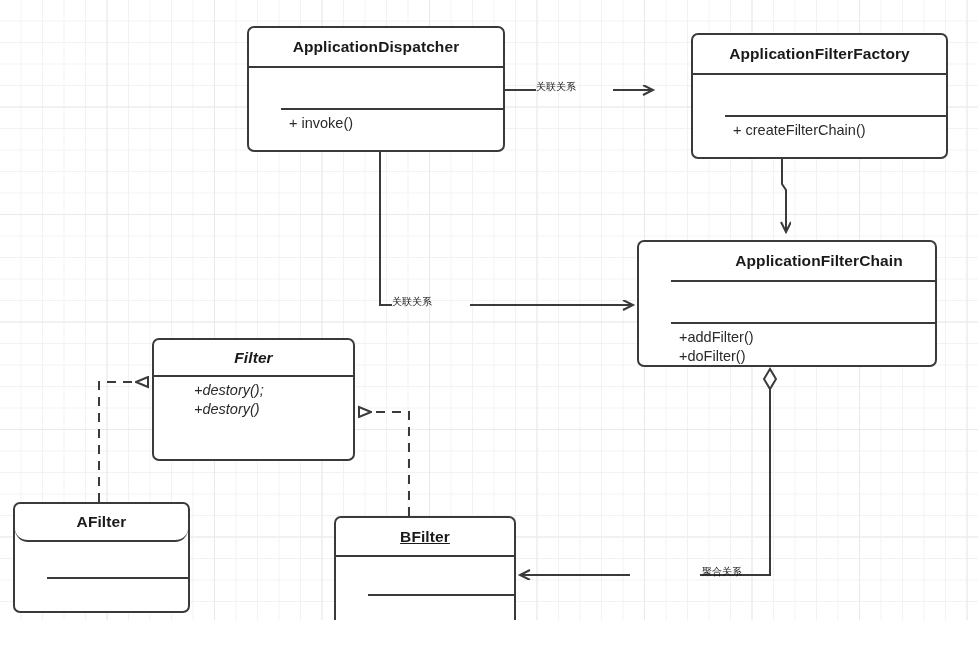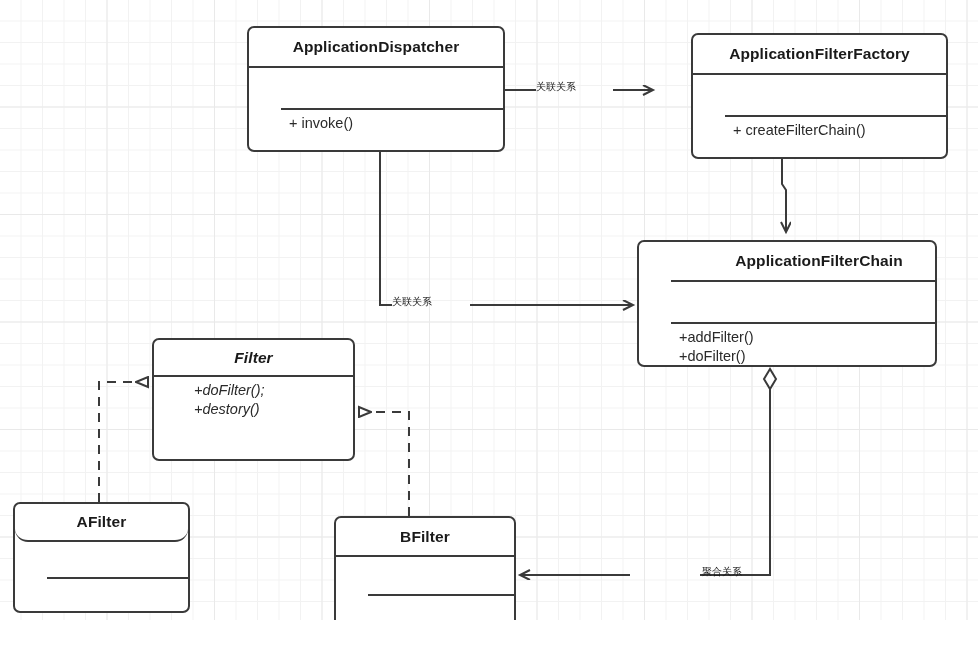--- a/index.html
+++ b/index.html
@@ -149,33 +149,33 @@
     <div class="uml-compartment bordered empty" style="height:42px;"></div>
     <div class="uml-compartment" style="height:43px;">
       <div>+addFilter()</div>
       <div>+doFilter()</div>
     </div>
   </div>
 
   <div class="uml-class italic-class" style="left:152px; top:338px; width:203px; height:123px;">
     <div class="uml-title" style="height:37px;">Filter</div>
     <div class="uml-compartment" style="height:84px;">
-      <div>+doFilter();</div>
+      <div>+destory();</div>
       <div>+destory()</div>
     </div>
   </div>
 
   <div class="uml-class" style="left:13px; top:502px; width:177px; height:111px;">
     <div class="uml-title" style="height:38px;border-radius:13px;">AFilter</div>
     <div class="uml-compartment bordered empty" style="height:37px;"></div>
     <div class="uml-compartment empty" style="height:34px;"></div>
   </div>
 
   <div class="uml-class" style="left:334px; top:516px; width:182px; height:117px;">
-    <div class="uml-title" style="height:39px;">BFilter</div>
+    <div class="uml-title" style="height:39px;text-decoration:underline;">BFilter</div>
     <div class="uml-compartment bordered empty" style="height:39px;"></div>
     <div class="uml-compartment empty" style="height:37px;"></div>
   </div>
 
   <div class="edge-label" style="left:536px; top:80px;">关联关系</div>
   <div class="edge-label" style="left:392px; top:295px;">关联关系</div>
   <div class="edge-label" style="left:702px; top:565px;">聚合关系</div>
 
 </div>
 

